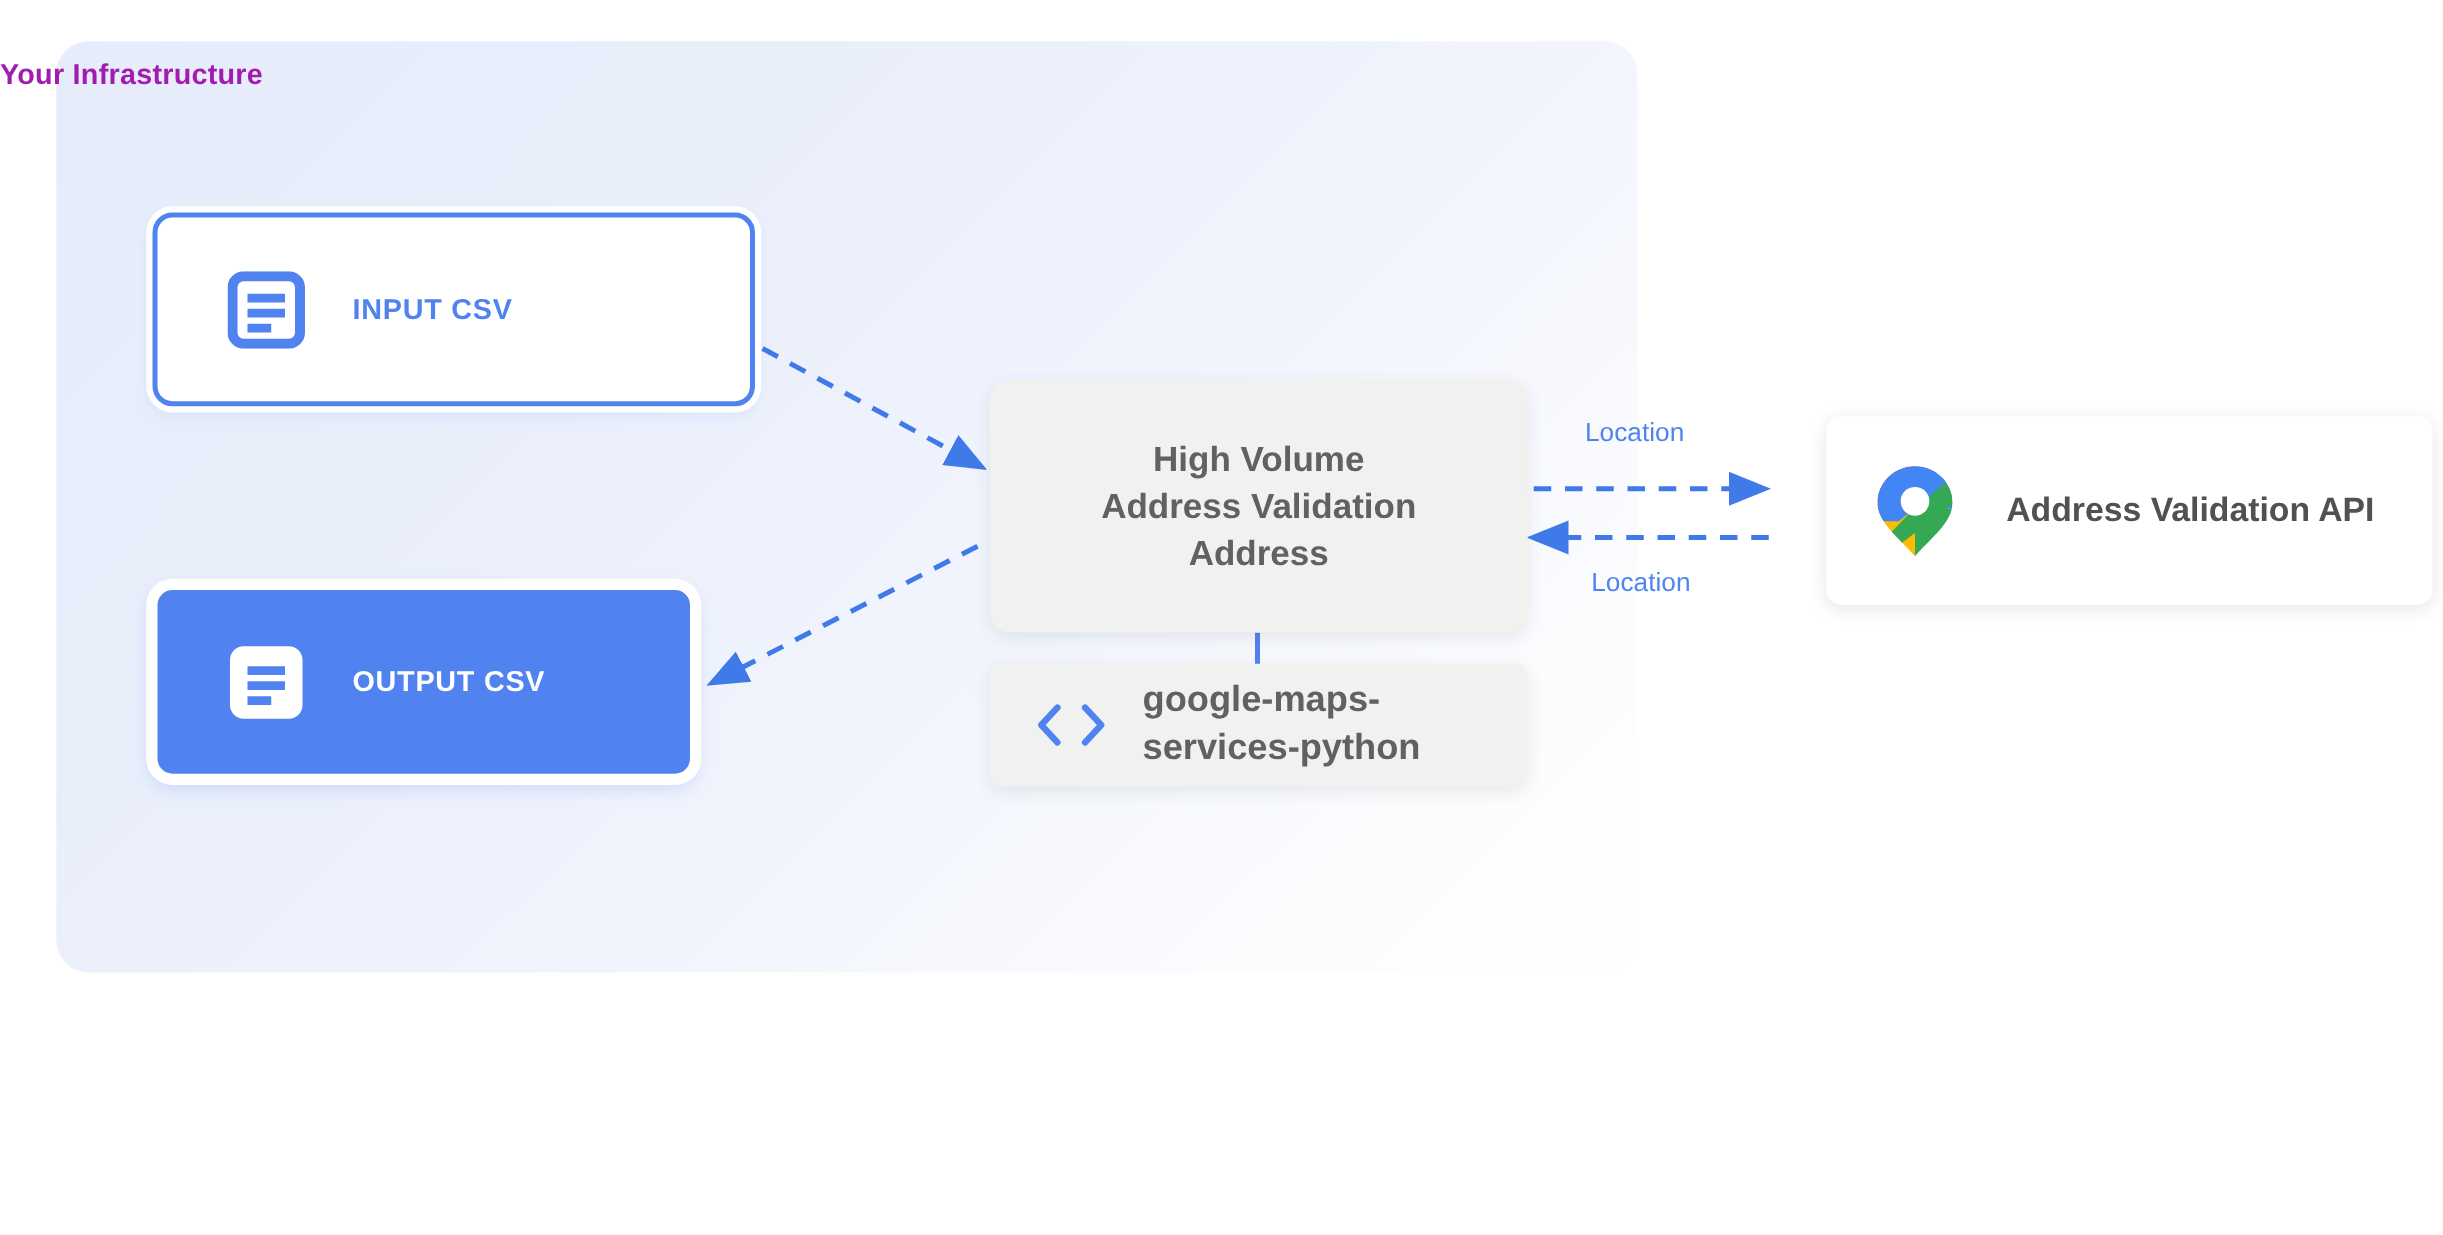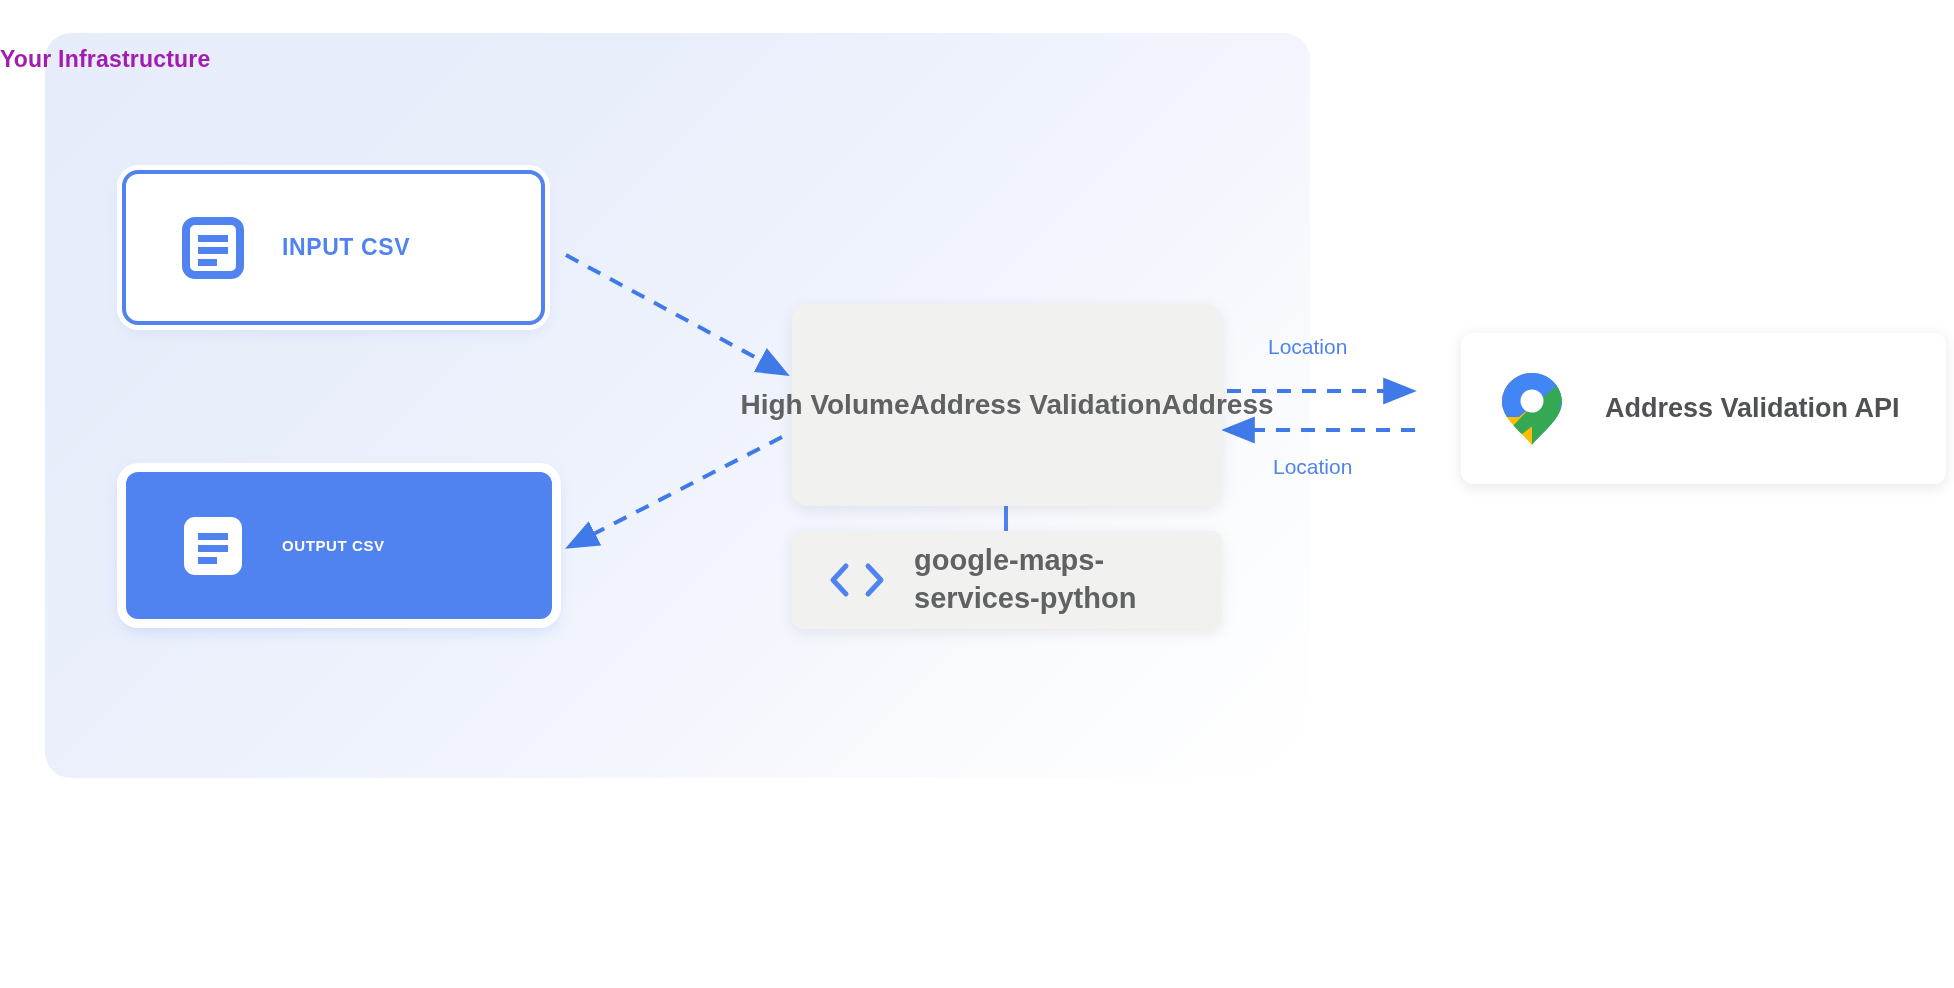--- a/index.html
+++ b/index.html
@@ -51,21 +51,21 @@
   .node {
     position: absolute;
     box-sizing: border-box;
     z-index: 5;
   }
 
   
   .input-csv {
     left: 122px;
     top: 170px;
-    width: 423px;
+    width: 482px;
     height: 155px;
     background: #ffffff;
     border: 4px solid #5083ef;
     border-radius: 16px;
     display: flex;
     align-items: center;
     box-shadow: 0 0 0 5px #ffffff, 0 5px 14px rgba(80,131,239,0.16);
   }
   .input-csv .doc-icon { margin-left: 56px; }
   .input-csv .node-label {
@@ -85,21 +85,21 @@
     background: #5083ef;
     border: 4px solid #ffffff;
     border-radius: 16px;
     display: flex;
     align-items: center;
     box-shadow: 0 0 0 5px #ffffff, 0 6px 16px rgba(80,131,239,0.26);
   }
   .output-csv .doc-icon { margin-left: 56px; }
   .output-csv .node-label {
     margin-left: 38px;
-    font-size: 15px;
+    font-size: 23px;
     font-weight: bold;
     color: #ffffff;
     letter-spacing: 0.6px;
   }
 
   
   .doc-icon {
     width: 62px;
     height: 62px;
     flex: 0 0 auto;
@@ -108,21 +108,21 @@
 
   
   .script-box {
     left: 792px;
     top: 304px;
     width: 430px;
     height: 202px;
     background: #f1f1ef;
     border-radius: 16px;
     display: flex;
-    flex-direction: row;
+    flex-direction: column;
     align-items: center;
     justify-content: center;
     box-shadow: 0 4px 14px rgba(60,64,67,0.10);
   }
   .script-box .line {
     font-size: 28px;
     font-weight: bold;
     color: #5f6163;
     line-height: 1.33;
     text-align: center;

